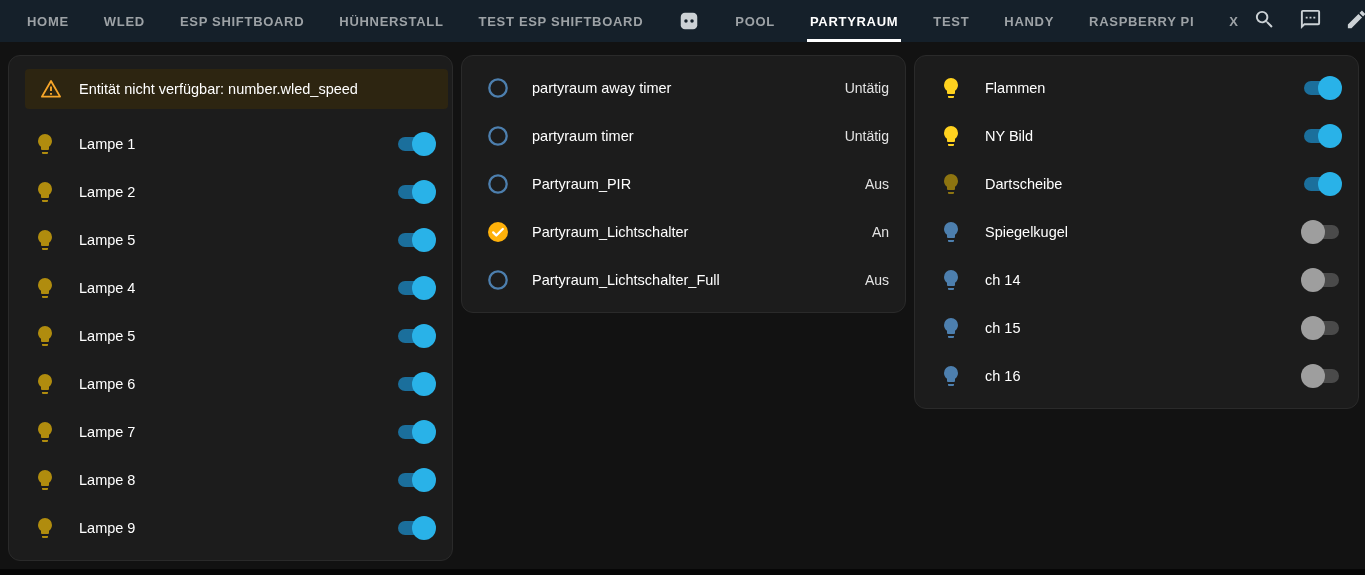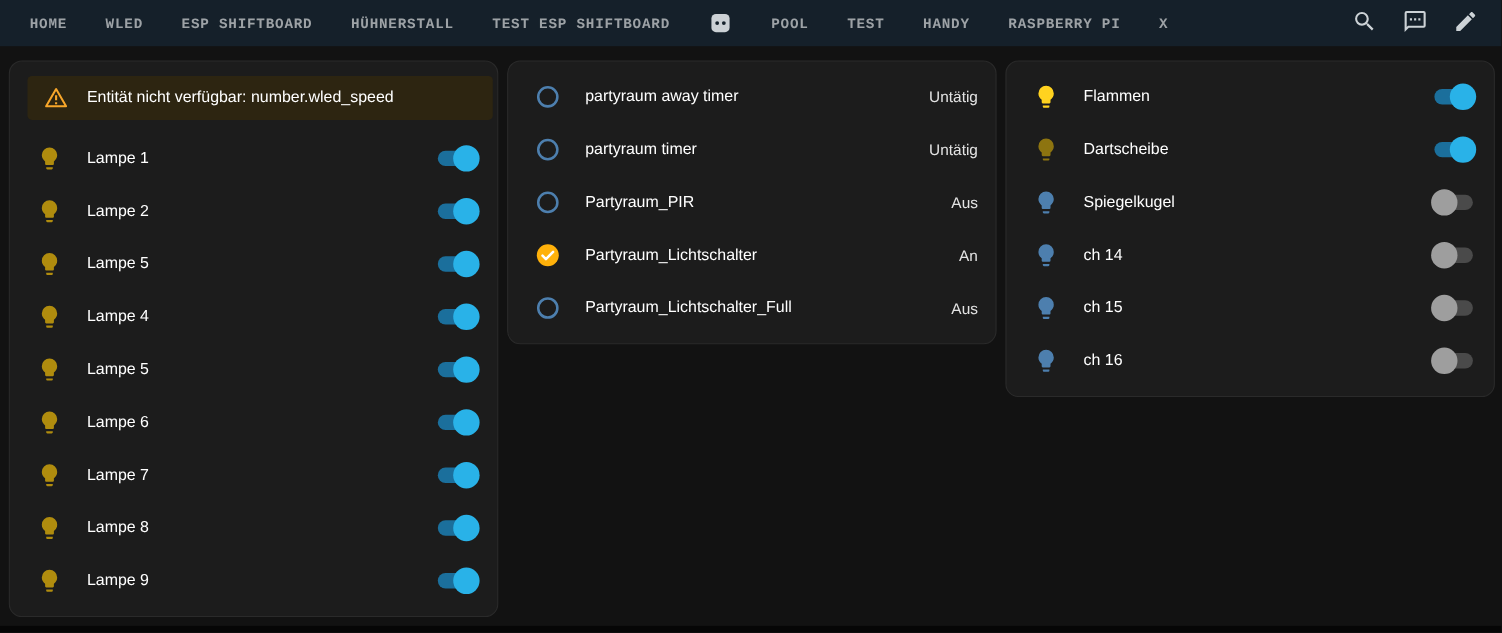--- a/index.html
+++ b/index.html
@@ -11,21 +11,21 @@
     position:relative;
   }
 
   
   header {
     height:42px;
     background: var(--header-bg, #16202a);
     display:flex; align-items:stretch; justify-content:space-between;
     padding:0 10px 0 24px;
   }
-  .tab-bar { display:flex; align-items:stretch; gap:29px;font-family:Liberation Mono, monospace; }
+  .tab-bar { display:flex; align-items:stretch; gap:29px; }
   .tab {
     display:flex; align-items:center;
     color: var(--tab-inactive, #9da2a6);
     font-size:13px; font-weight:bold; letter-spacing:.7px;
     border-bottom:3px solid transparent; padding:3px 3px 0 3px;
     cursor:pointer; white-space:nowrap;
   }
   .tab.active { color: var(--tab-active,#fff); border-bottom-color: var(--tab-active,#fff); }
   .tab .icon svg { width:22px; height:22px; display:block; }
   .header-actions { display:flex; align-items:center; }
@@ -94,20 +94,23 @@
         <span class="icon">
           <svg viewBox="0 0 24 24">
             <rect x="3" y="3" width="18" height="18" rx="4.5" fill="#ccd1d5"></rect>
             <circle cx="8.7" cy="12" r="1.9" fill="#15202a"></circle>
             <circle cx="15.3" cy="12" r="1.9" fill="#15202a"></circle>
           </svg>
         </span>
       </div>
       <div class="tab">
         <span>POOL</span>
+      </div>
+      <div class="tab active">
+        <span>PARTYRAUM</span>
       </div>
       <div class="tab">
         <span>TEST</span>
       </div>
       <div class="tab">
         <span>HANDY</span>
       </div>
       <div class="tab">
         <span>RASPBERRY PI</span>
       </div>
@@ -307,20 +310,31 @@
             <svg viewBox="0 0 24 24">
               <path fill="currentColor" d="M12,2A7,7 0 0,0 5,9C5,11.38 6.19,13.47 8,14.74V17A1,1 0 0,0 9,18H15A1,1 0 0,0 16,17V14.74C17.81,13.47 19,11.38 19,9A7,7 0 0,0 12,2M9,21A1,1 0 0,0 10,22H14A1,1 0 0,0 15,21V20H9V21Z"></path>
             </svg>
           </span>
           <span class="label">Flammen</span>
           <div class="toggle on">
             <div class="knob"></div>
           </div>
         </div>
         <div class="row">
+          <span class="icon" style="color: rgb(255, 210, 31);">
+            <svg viewBox="0 0 24 24">
+              <path fill="currentColor" d="M12,2A7,7 0 0,0 5,9C5,11.38 6.19,13.47 8,14.74V17A1,1 0 0,0 9,18H15A1,1 0 0,0 16,17V14.74C17.81,13.47 19,11.38 19,9A7,7 0 0,0 12,2M9,21A1,1 0 0,0 10,22H14A1,1 0 0,0 15,21V20H9V21Z"></path>
+            </svg>
+          </span>
+          <span class="label">NY Bild</span>
+          <div class="toggle on">
+            <div class="knob"></div>
+          </div>
+        </div>
+        <div class="row">
           <span class="icon" style="color: rgb(141, 116, 16);">
             <svg viewBox="0 0 24 24">
               <path fill="currentColor" d="M12,2A7,7 0 0,0 5,9C5,11.38 6.19,13.47 8,14.74V17A1,1 0 0,0 9,18H15A1,1 0 0,0 16,17V14.74C17.81,13.47 19,11.38 19,9A7,7 0 0,0 12,2M9,21A1,1 0 0,0 10,22H14A1,1 0 0,0 15,21V20H9V21Z"></path>
             </svg>
           </span>
           <span class="label">Dartscheibe</span>
           <div class="toggle on">
             <div class="knob"></div>
           </div>
         </div>

